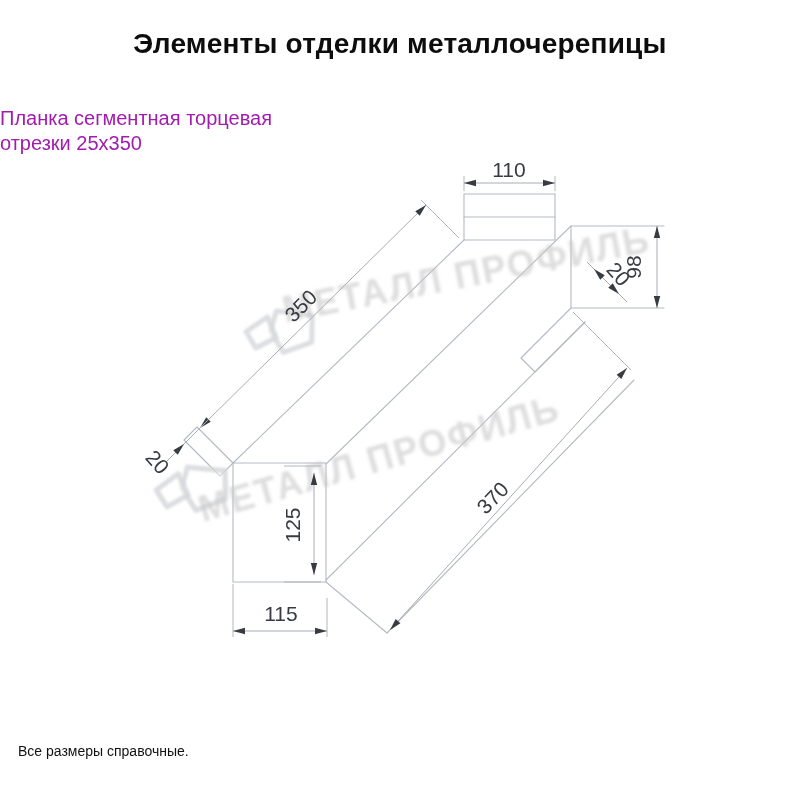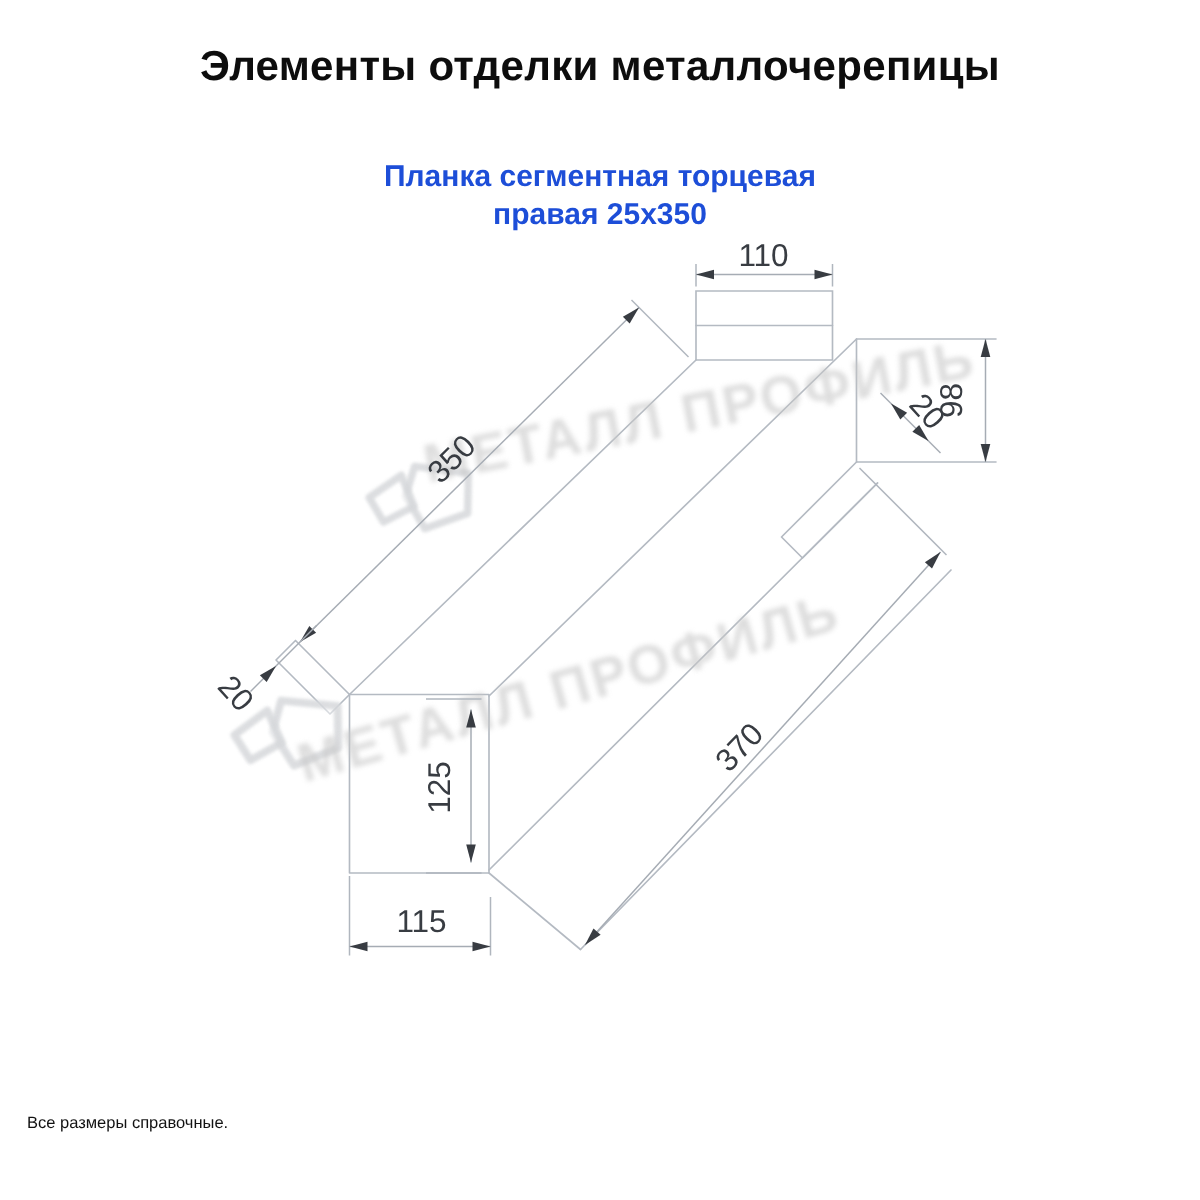--- a/index.html
+++ b/index.html
@@ -5,25 +5,25 @@
   html,body{margin:0;padding:0;background:#ffffff;}
   .sheet{
     position:relative;width:781px;height:800px;background:#ffffff;overflow:hidden;
     font-family:"Liberation Sans", sans-serif;
   }
   .title{
     position:absolute;top:28px;left:0;width:800px;text-align:center;
     font-size:28px;font-weight:700;color:#0d0d0d;letter-spacing:.2px;
   }
   .subtitle{
-    position:absolute;top:106px;left:0;width:800px;text-align:center;
-    font-size:20px;font-weight:700;color:#1d4ed8;line-height:25px;
+    position:absolute;top:106px;left:0;width:800px;text-align:left;
+    font-size:20px;font-weight:400;color:#a21caf;line-height:25px;
   }
   .footnotes{
-    position:absolute;left:18px;top:741px;font-size:11px;color:#121212;line-height:1.55;
+    position:absolute;left:18px;top:741px;font-size:14px;color:#121212;line-height:1.55;
   }
   svg.draw{position:absolute;left:0;top:0;}
   .outline{stroke:#b4bac2;stroke-width:1.1;fill:none;stroke-linecap:round;}
   .dimline{stroke:#a6acb4;stroke-width:1;fill:none;}
   .extline{stroke:#b0b6be;stroke-width:1;fill:none;}
   .arrow{fill:#383c42;stroke:none;}
   .dimtext{font-family:"Liberation Sans",sans-serif;font-size:21px;fill:#383c42;}
   .wm-text{
     font-family:"Liberation Sans",sans-serif;font-size:36px;font-weight:700;
     fill:#c7c7c7;letter-spacing:2px;opacity:.6;filter:blur(1.6px);
@@ -32,21 +32,21 @@
 </style>
 </head>
 <body>
 
 <div class="sheet">
 
   <div class="title">Элементы отделки металлочерепицы</div>
 
   <div class="subtitle">
     <div>Планка сегментная торцевая</div>
-    <div>правая 25х350</div>
+    <div>отрезки 25х350</div>
   </div>
 
   <svg class="draw" width="800" height="800" viewBox="0 0 800 800">
 
     <g>
 
       <g>
         <path class="outline" d="M464,194 H555 V240 H464 Z"></path>
         <path class="outline" d="M464,217 H555"></path>
       </g>

